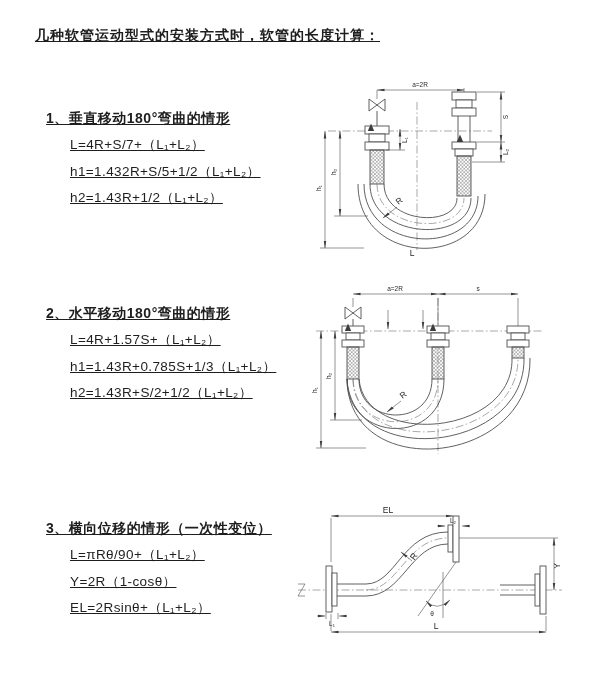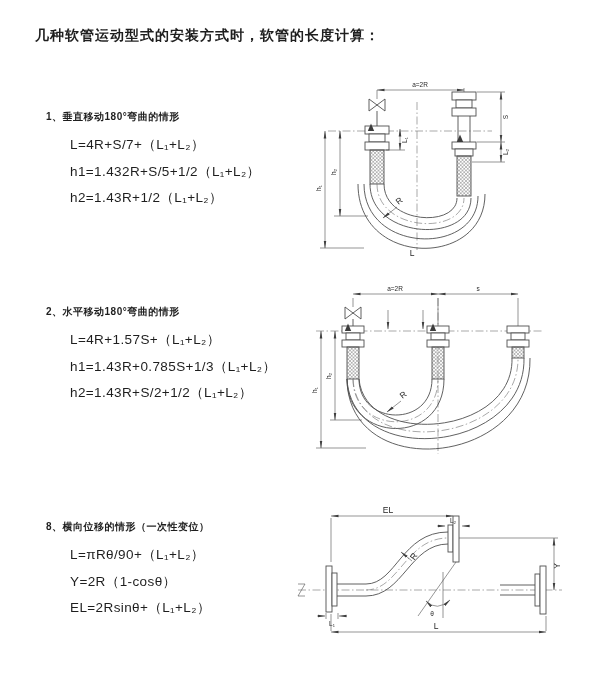--- a/index.html
+++ b/index.html
@@ -1,23 +1,23 @@
 <!DOCTYPE html>
 <html><head>
 <meta charset="utf-8">
 <style>
   html,body{margin:0;padding:0;}
   body{
     width:600px;height:675px;position:relative;background:#ffffff;
     font-family:"Liberation Sans","DejaVu Sans",sans-serif;color:#1e1e1e;
     overflow:hidden;
   }
-  .abs{position:absolute;white-space:nowrap;}
+  .abs{position:absolute;white-space:nowrap;text-decoration:underline;}
   .title{font-size:14px;font-weight:bold;letter-spacing:1px;}
-  .heading{font-size:10px;font-weight:bold;letter-spacing:0.5px;}
+  .heading{font-size:14px;font-weight:bold;letter-spacing:0.5px;}
   .formula{font-size:13.5px;letter-spacing:0.4px;}
   svg{position:absolute;overflow:visible;}
   .ln{stroke:#4f4f4f;stroke-width:0.9;fill:none;}
   .thin{stroke:#4f4f4f;stroke-width:0.6;fill:none;}
   .cl{stroke:#6e6e6e;stroke-width:0.6;fill:none;stroke-dasharray:8 2.5 1.5 2.5;}
   .part{stroke:#4f4f4f;stroke-width:0.9;fill:#ffffff;}
   .braidrect{stroke:#4f4f4f;stroke-width:0.9;fill:url(#braid);}
   .dlab{font-size:6.5px;fill:#2b2b2b;text-anchor:middle;font-family:"Liberation Sans",sans-serif;}
   .dlab-lg{font-size:8.5px;fill:#1e1e1e;text-anchor:middle;font-family:"Liberation Sans",sans-serif;}
   .uparr{fill:#3d3d3d;stroke:none;}
@@ -184,21 +184,21 @@
     <text class="dlab" x="9" y="106" transform="rotate(-90 9 106)">h₁</text>
     <text class="dlab" x="23" y="92" transform="rotate(-90 23 92)">h₂</text>
   </g>
 
   <g>
     <path class="thin" d="M93,117 L79,128" marker-end="url(#dimarr)"></path>
     <text class="dlab-lg" x="97" y="113" transform="rotate(-38 97 113)">R</text>
   </g>
 </svg>
 
-<div class="abs heading" style="left:46px;top:520px;">8、横向位移的情形（一次性变位）</div>
+<div class="abs heading" style="left:46px;top:520px;">3、横向位移的情形（一次性变位）</div>
 <div class="abs formula" style="left:70px;top:546px;">L=πRθ/90+（L₁+L₂）</div>
 <div class="abs formula" style="left:70px;top:573px;">Y=2R（1-cosθ）</div>
 <div class="abs formula" style="left:70px;top:599px;">EL=2Rsinθ+（L₁+L₂）</div>
 
 <svg style="left:296px;top:504px;" width="278" height="142" viewBox="0 0 278 142">
 
   <path class="cl" d="M2,86 H266"></path>
   <path class="thin" d="M2,80 L9,80 L2,92 L9,92"></path>
 
   <g>

